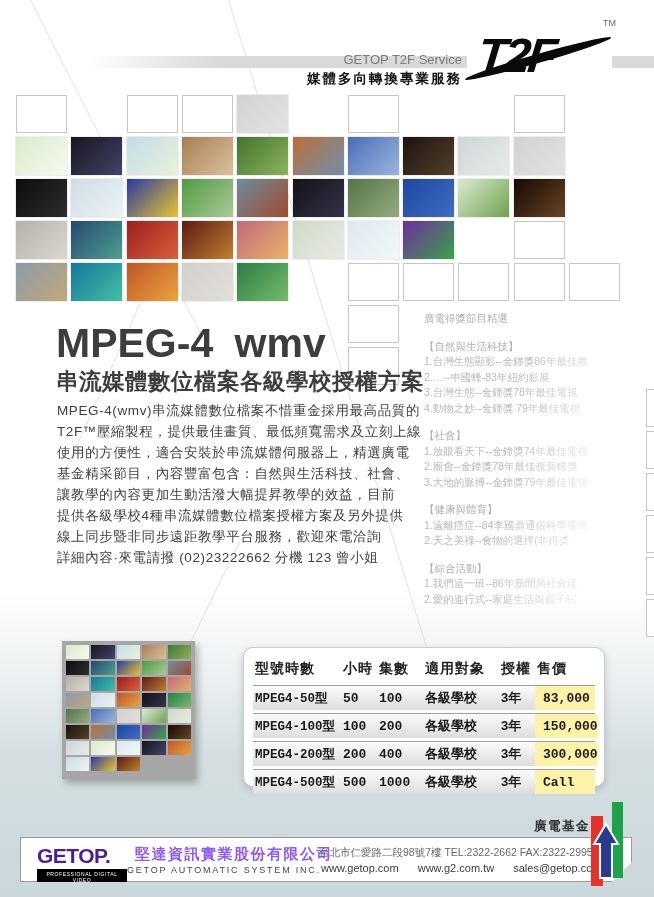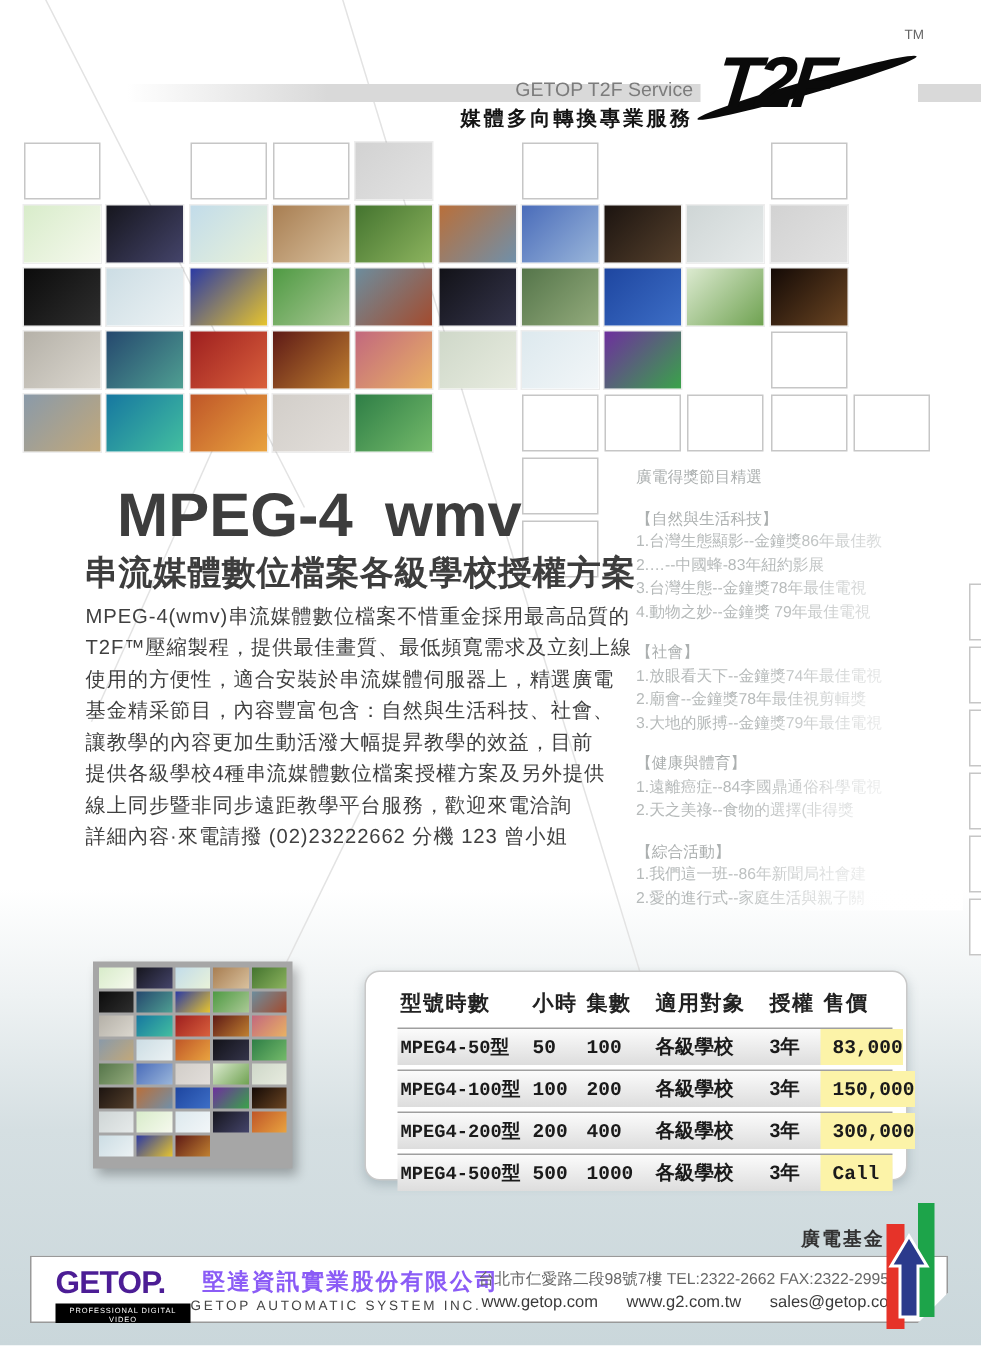--- a/index.html
+++ b/index.html
@@ -18,42 +18,42 @@
     color:#0a0a0a;letter-spacing:-3px;transform:skew(-6deg);}
   .t2f-swoosh{position:absolute;left:-8px;top:32px;width:152px;height:9px;background:#0a0a0a;
     border-radius:50%;transform:rotate(-16deg);}
   .t2f-tm{position:absolute;top:-4px;right:-6px;font-size:9px;color:#666;font-style:normal;}
   
   .tile{position:absolute;width:51px;height:38px;z-index:1;}
   .tile.empty{background:#fff;border:1px solid #c6c6c6;box-sizing:border-box;}
   .tile.img{box-shadow:0 0 0 1px rgba(0,0,0,0.07);}
   
   .title1{position:absolute;left:56px;top:320px;font-size:41px;font-weight:700;color:#3d3d3d;
-    word-spacing:10px;letter-spacing:0;z-index:4;margin-left:22px;}
+    word-spacing:10px;letter-spacing:0;z-index:4;}
   .title2{position:absolute;left:56px;top:366px;font-size:22.5px;font-weight:700;color:#3d3d3d;
     letter-spacing:0.5px;z-index:4;white-space:nowrap;}
   .intro{position:absolute;left:57px;top:400px;width:340px;z-index:2;}
   .bline{font-size:13.5px;line-height:21px;color:#3f3f3f;letter-spacing:0.6px;white-space:nowrap;}
   
   .plist{position:absolute;left:424px;top:311px;width:218px;z-index:1;}
   .plist:after{content:"";position:absolute;inset:0;pointer-events:none;
     background:linear-gradient(100deg,rgba(255,255,255,0) 40%,rgba(255,255,255,0.95) 82%);}
   .pltitle{font-size:10.5px;line-height:15.5px;color:#acb0b0;}
   .plhead{font-size:10.5px;line-height:15.5px;color:#acb0b0;margin-top:12px;white-space:nowrap;}
   .plitem{font-size:10.5px;line-height:15.5px;color:#b6baba;white-space:nowrap;}
   
   .collage{position:absolute;left:62px;top:641px;width:133px;height:138px;background:#a6a6a6;
     box-shadow:3px 4px 7px rgba(0,0,0,0.28);padding:4px;box-sizing:border-box;z-index:2;}
   .cgrid{display:grid;grid-template-columns:repeat(5,1fr);gap:2px;}
   .ctile{height:14px;}
   
   .card{position:absolute;left:243px;top:647px;width:362px;height:140px;background:#ffffff;
     border:1px solid #c9c9c9;border-radius:10px;box-shadow:0 3px 7px rgba(80,100,110,0.28);
     padding:8px 9px;box-sizing:border-box;z-index:5;}
-  .thead,.trow{display:grid;grid-template-columns:88px 36px 46px 76px 36px 1fr;align-items:center;margin-left:12px;}
+  .thead,.trow{display:grid;grid-template-columns:88px 36px 46px 76px 36px 1fr;align-items:center;}
   .thead{height:26px;font-weight:700;color:#222;font-size:14px;letter-spacing:1px;}
   .trow{height:24px;font-size:13px;color:#1a1a1a;background:linear-gradient(#fbfbfb,#dddddd);
     border-top:1px solid #9f9f9f;margin-top:3px;}
   .cell,.hcell{padding-left:2px;}
   .cell.model{font-family:"Liberation Mono","DejaVu Sans Mono",monospace;font-size:12.5px;font-weight:700;}
   .cell.c1,.cell.c2{font-family:"Liberation Mono","DejaVu Sans Mono",monospace;font-weight:700;}
   .cell.c3,.cell.c4{font-weight:600;font-size:13px;}
   .cell.price{background:#fcf3a8;height:100%;display:flex;align-items:center;padding-left:8px;
     font-family:"Liberation Mono","DejaVu Sans Mono",monospace;font-weight:700;}
   

